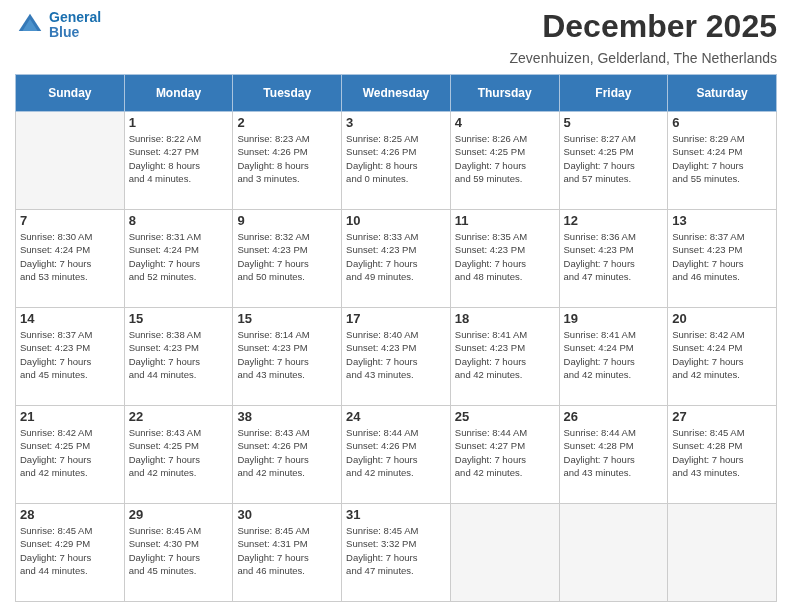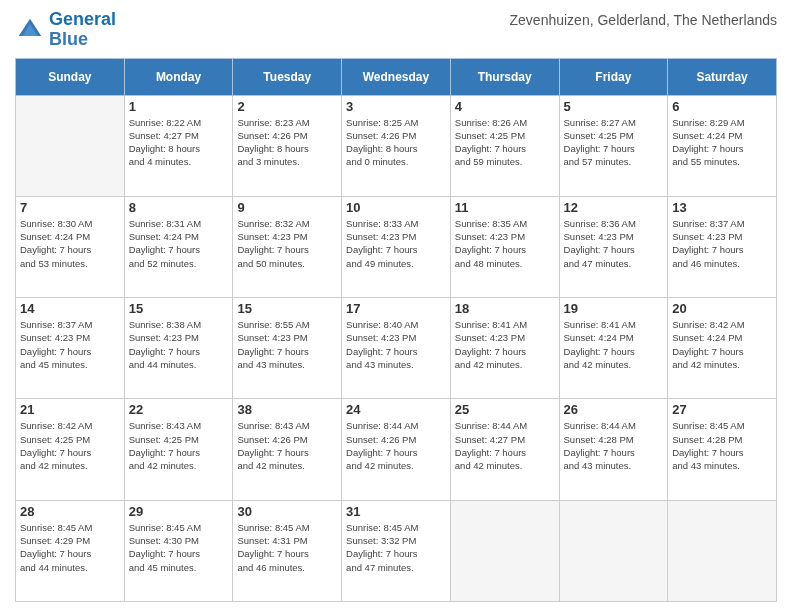--- a/index.html
+++ b/index.html
@@ -22,21 +22,21 @@
       justify-content: space-between;
       align-items: flex-start;
       margin-bottom: 8px;
     }
     .logo {
       display: flex;
       align-items: center;
       gap: 4px;
     }
     .logo-text {
-      font-size: 18px;
+      font-size: 14px;
       font-weight: bold;
       color: #333;
       line-height: 1.1;
     }
     .logo-text span {
       color: #1a6faf;
     }
     .logo-icon {
       width: 30px;
       height: 30px;
@@ -46,21 +46,21 @@
     }
     .month-title {
       font-size: 32px;
       font-weight: bold;
       color: #333;
       line-height: 1;
     }
     .subtitle {
       font-size: 14px;
       color: #555;
-      margin-top: 2px;
+      margin-top: 8px;
     }
     .calendar {
       flex: 1;
       border: 1px solid #ccc;
       border-collapse: collapse;
       width: 100%;
       table-layout: fixed;
     }
     .calendar th {
       background-color: #3579b8;
@@ -105,20 +105,21 @@
       <svg class="logo-icon" viewBox="0 0 40 40">
         <polygon points="20,5 35,28 5,28" fill="#3579b8"></polygon>
         <polygon points="20,12 30,28 10,28" fill="#5ba3d9" opacity="0.6"></polygon>
       </svg>
       <div class="logo-text">
         <span>General</span><br>
         <span style="color:#3579b8;">Blue</span>
       </div>
     </div>
     <div class="title-block">
+      <div class="month-title">December 2025</div>
       <div class="subtitle">Zevenhuizen, Gelderland, The Netherlands</div>
     </div>
   </div>
 
   <table class="calendar">
     <thead>
       <tr>
       <th>Sunday</th>
           <th>Monday</th>
           <th>Tuesday</th>
@@ -266,21 +267,21 @@
             <div class="day-info">
               <div>Sunrise: 8:38 AM</div>
               <div>Sunset: 4:23 PM</div>
               <div>Daylight: 7 hours</div>
               <div>and 44 minutes.</div>
             </div>
           </td>
           <td>
             <span class="day-num">15</span>
             <div class="day-info">
-              <div>Sunrise: 8:55 AM</div>
+              <div>Sunrise: 8:14 AM</div>
               <div>Sunset: 4:23 PM</div>
               <div>Daylight: 7 hours</div>
               <div>and 43 minutes.</div>
             </div>
           </td>
           <td>
             <span class="day-num">17</span>
             <div class="day-info">
               <div>Sunrise: 8:40 AM</div>
               <div>Sunset: 4:23 PM</div>

